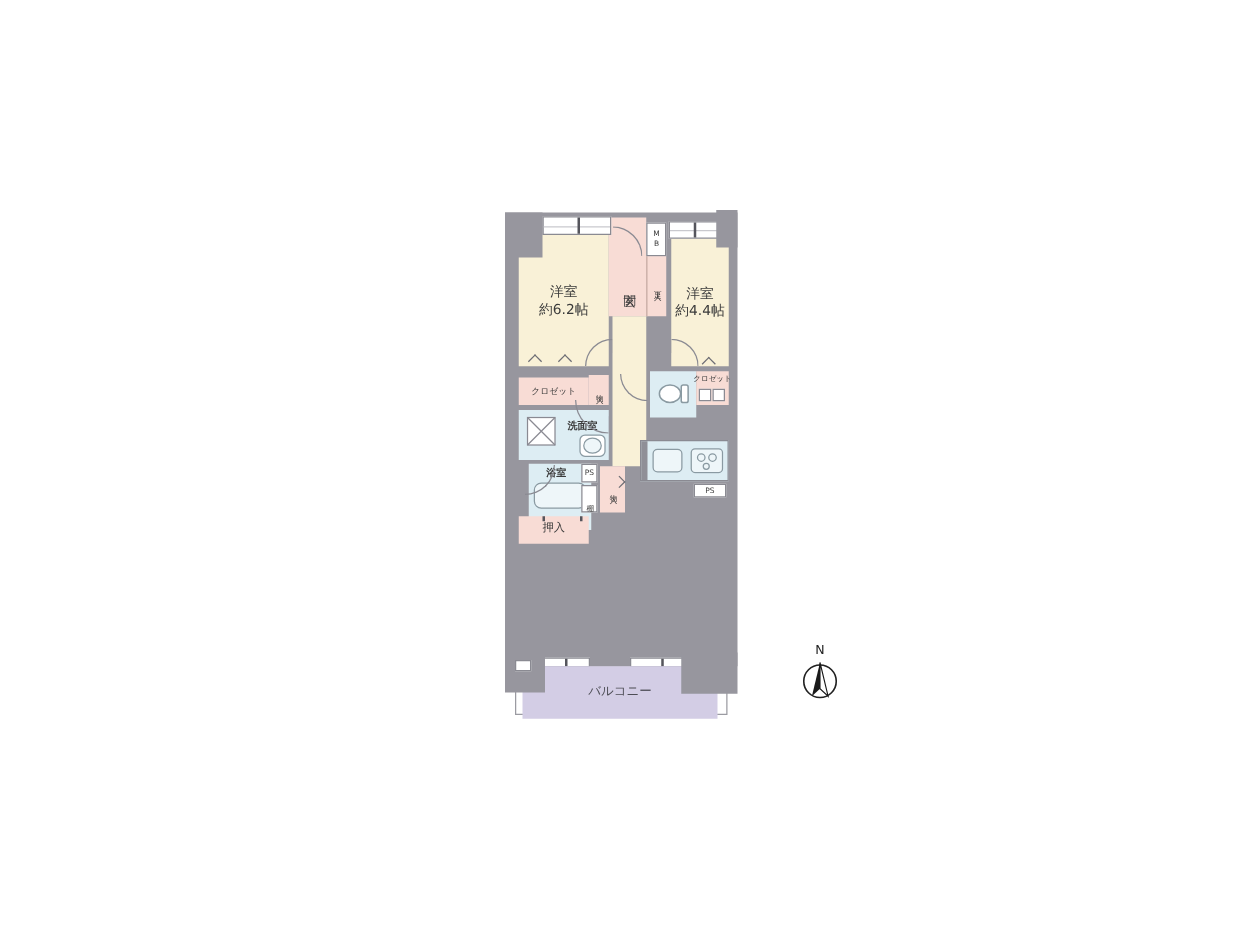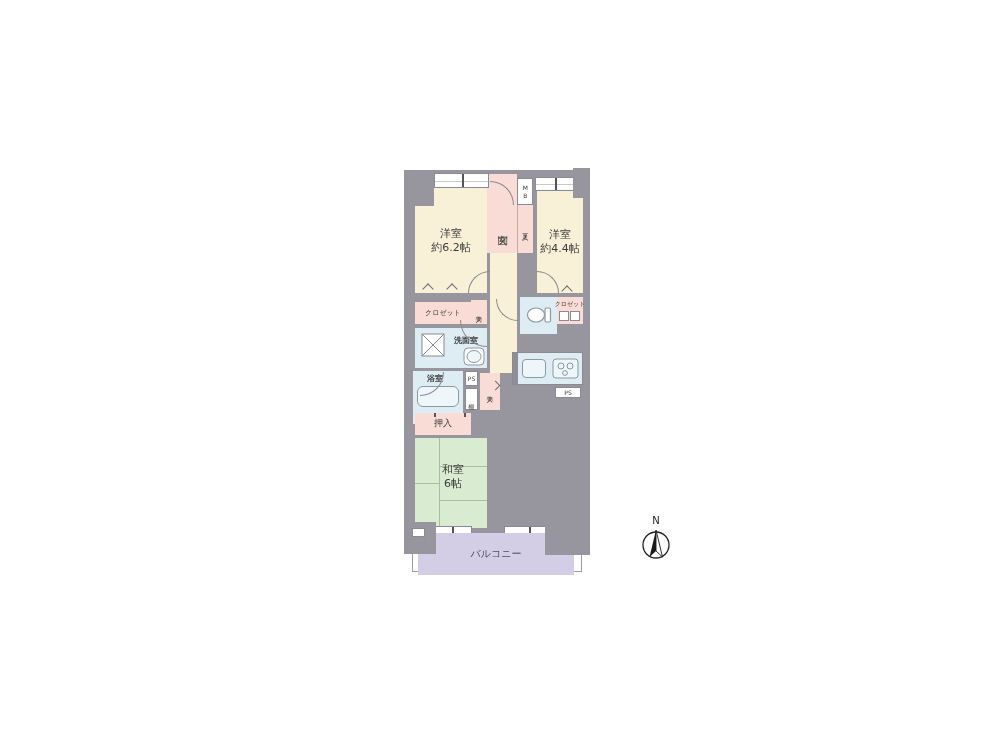--- a/index.html
+++ b/index.html
@@ -95,21 +95,21 @@
         <line x1="23" y1="1" x2="1" y2="23" stroke="#8a8a92" stroke-width="1"></line>
       </svg>
       <div class="lbl small8" style="position:absolute;left:30px;top:6px;width:42px;height:14px;">洗面室</div>
       <svg class="abs" style="left:48px;top:19px;" width="22" height="19" viewBox="0 0 22 19">
         <rect x="1" y="1" width="20" height="17" rx="4" fill="#ffffff" stroke="#8a9aa2" stroke-width="1"></rect>
         <ellipse cx="11" cy="9.5" rx="7" ry="6" fill="#eef6f9" stroke="#8a9aa2" stroke-width="1"></ellipse>
       </svg>
     </div>
     <div class="arc bl" style="left:56px;top:152px;width:27px;height:27px;"></div>
 
-    <div class="abs blue" style="left:9px;top:203px;width:50px;height:53px;">
+    <div class="abs blue" style="left:19px;top:203px;width:50px;height:53px;">
       <div class="lbl small8" style="position:absolute;left:4px;top:2px;width:36px;height:11px;">浴室</div>
       <div class="abs" style="left:4px;top:15px;width:42px;height:21px;border:1px solid #8a9aa2;border-radius:6px;background:#eef6f9;"></div>
     </div>
     <div class="arc br" style="left:16px;top:204px;width:24px;height:24px;"></div>
     <div class="abs whitebox lbl small6" style="left:61px;top:203px;width:13px;height:15px;">PS</div>
     <div class="abs whitebox lbl vtext small6" style="left:61px;top:220px;width:13px;height:22px;">棚</div>
     <div class="abs pink lbl vtext small6" style="left:76px;top:205px;width:20px;height:37px;">物入</div>
 
     <div class="abs blue" style="left:116px;top:129px;width:37px;height:37px;">
       <svg class="abs" style="left:6px;top:9px;" width="26" height="18" viewBox="0 0 26 18">
@@ -138,30 +138,20 @@
       </svg>
     </div>
     <div class="abs whitebox lbl small6" style="left:151px;top:219px;width:26px;height:11px;">PS</div>
 
     <div class="abs" style="left:88px;top:214px;width:7px;height:7px;border-top:1px solid #6d6d74;border-right:1px solid #6d6d74;transform:rotate(45deg);"></div>
 
     <div class="abs pink lbl" style="left:11px;top:245px;width:56px;height:22px;font-size:9px;">押入</div>
     <div class="abs" style="left:30px;top:245px;width:2px;height:4px;background:#55555c;"></div>
     <div class="abs" style="left:60px;top:245px;width:2px;height:4px;background:#55555c;"></div>
 
-    <div class="abs green" style="left:11px;top:270px;width:72px;height:90px;">
-      <div class="tatami" style="left:24px;top:0;width:1px;height:90px;"></div>
-      <div class="tatami" style="left:24px;top:28px;width:48px;height:1px;"></div>
-      <div class="tatami" style="left:24px;top:62px;width:48px;height:1px;"></div>
-      <div class="tatami" style="left:0;top:45px;width:24px;height:1px;"></div>
-      <div class="lbl" style="position:absolute;left:14px;top:25px;width:48px;flex-direction:column;font-size:11px;">
-        <span>和室</span>
-        <span>6帖</span>
-      </div>
-    </div>
 
     <div class="window" style="left:28px;top:358px;width:38px;height:7px;">
         <span class="tick"></span>
       </div>
     <div class="window" style="left:100px;top:358px;width:48px;height:7px;">
         <span class="tick"></span>
       </div>
 
     <div class="railing" style="left:8px;top:365px;width:168px;height:37px;"></div>
     <div class="abs lav lbl" style="left:14px;top:365px;width:156px;height:42px;font-size:10px;color:#4d4d55;">バルコニー</div>

